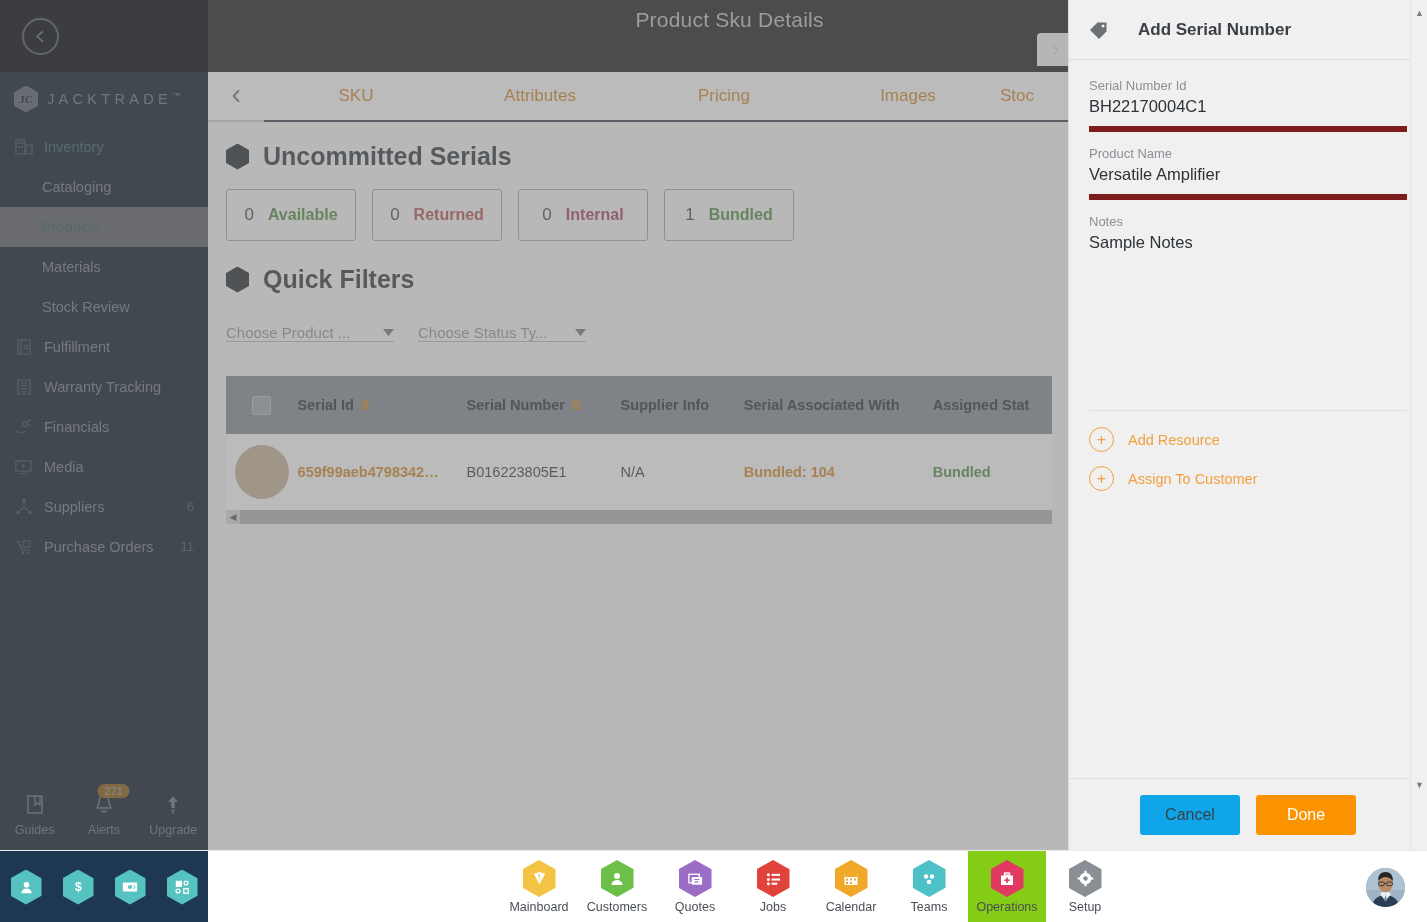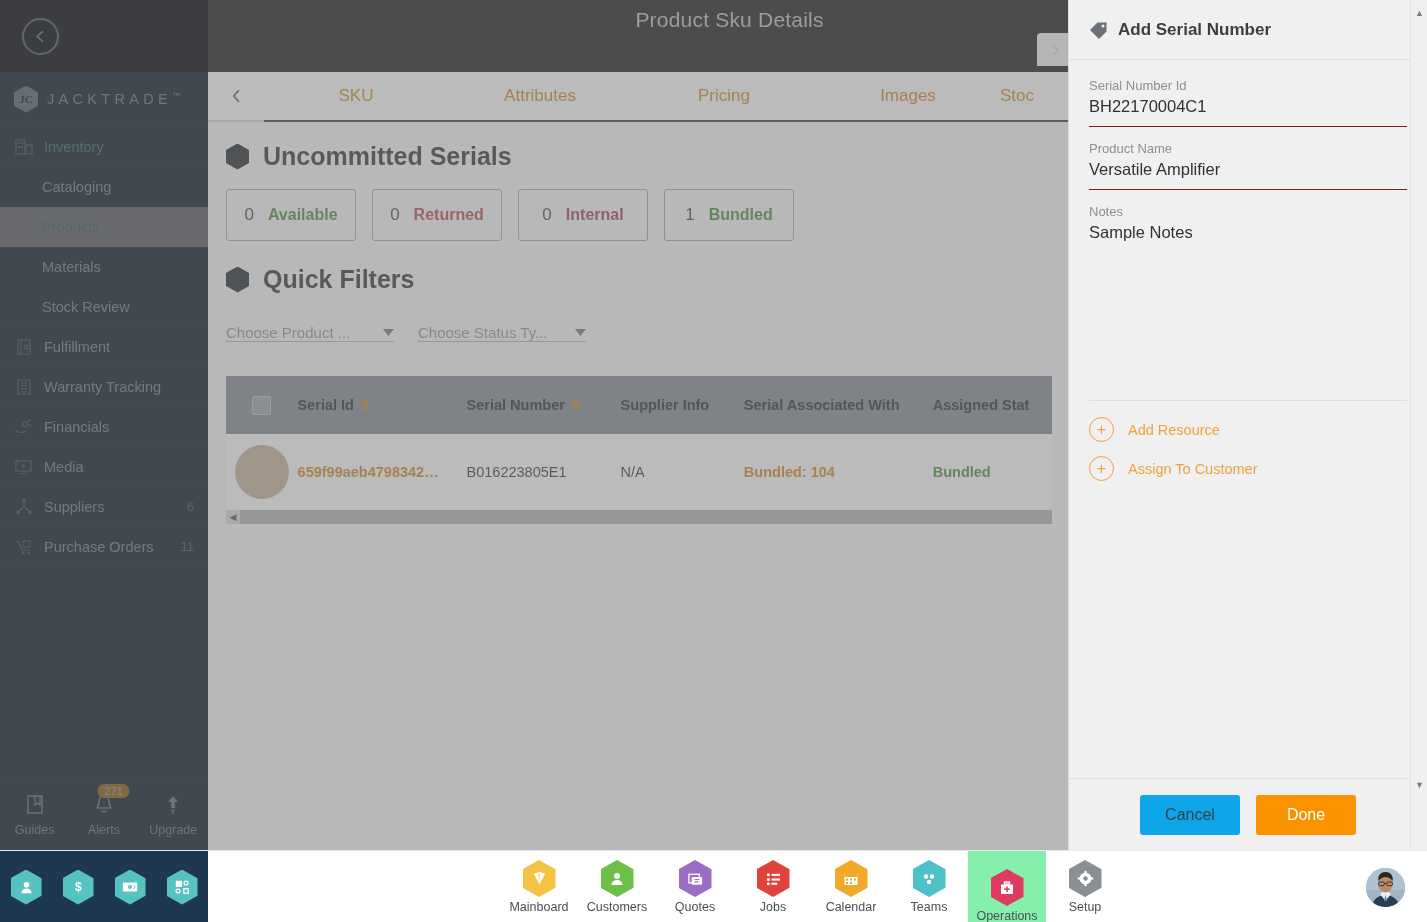--- a/index.html
+++ b/index.html
@@ -150,24 +150,24 @@
   
   .panel {
     position: absolute; right: 0; top: 0; width: 359px; height: 850px;
     background: #f0f0f0; z-index: 10; display: flex; flex-direction: column;
     border-left: 1px solid #dcdcdc;
   }
   .panel-head {
     height: 60px; display: flex; align-items: center; padding-left: 20px;
     border-bottom: 1px solid #dedede;
   }
-  .panel-title { font-size: 17px; font-weight: bold; color: #3a3f45; }
+  .panel-title { font-size: 17px; font-weight: bold; color: #3a3f45; margin-left: 20px; }
   .tag-ico { margin-right: 9px; display:flex; }
   .panel-body { flex: 1; padding: 18px 20px 0 20px; overflow: hidden; position: relative; }
-  .field { border-bottom: 1px solid #7f1d1d; padding-bottom: 10px; margin-bottom: 14px; }
+  .field { border-bottom: 6px solid #7f1d1d; padding-bottom: 10px; margin-bottom: 14px; }
   .field-label { font-size: 13px; color: #8b9096; margin-bottom: 4px; }
   .field-value { font-size: 16.5px; color: #2e3338; }
   .field.notes { border-bottom: none; }
   .panel-sep { border-top: 1px solid #dedede; margin-top: 148px; }
   .action-link {
     display: flex; align-items: center; gap: 14px; margin-top: 16px; cursor: pointer;
   }
   .plus-circle {
     width: 25px; height: 25px; border-radius: 50%; border: 1.5px solid #f2a03c;
     display:flex; align-items:center; justify-content:center; color: #f2a03c; font-size: 16px; line-height:1;
@@ -204,21 +204,21 @@
   .teal-hex {
     width: 31px; height: 35px; background: #57c3c0;
     clip-path: polygon(50% 0%, 100% 25%, 100% 75%, 50% 100%, 0% 75%, 0% 25%);
     display:flex; align-items:center; justify-content:center; cursor:pointer;
   }
   .bb-nav { position: absolute; left: 500px; top: 0; height: 72px; display: flex; }
   .bb-item {
     width: 78px; height: 72px; display:flex; flex-direction: column; align-items:center;
     justify-content:center; cursor: pointer; gap: 3px;
   }
-  .bb-item.active { background: #86efac; justify-content: flex-end; }
+  .bb-item.active { background: #84cc16; }
   .bb-hex {
     width: 33px; height: 37px;
     clip-path: polygon(50% 0%, 100% 25%, 100% 75%, 50% 100%, 0% 75%, 0% 25%);
     display:flex; align-items:center; justify-content:center;
   }
   .bb-label { font-size: 12.5px; color: #4a4f55; }
   .bb-avatar {
     position: absolute; right: 22px; top: 17px; width: 39px; height: 39px; border-radius: 50%;
     background: #8fa8bd; overflow: hidden; cursor: pointer;
   }

